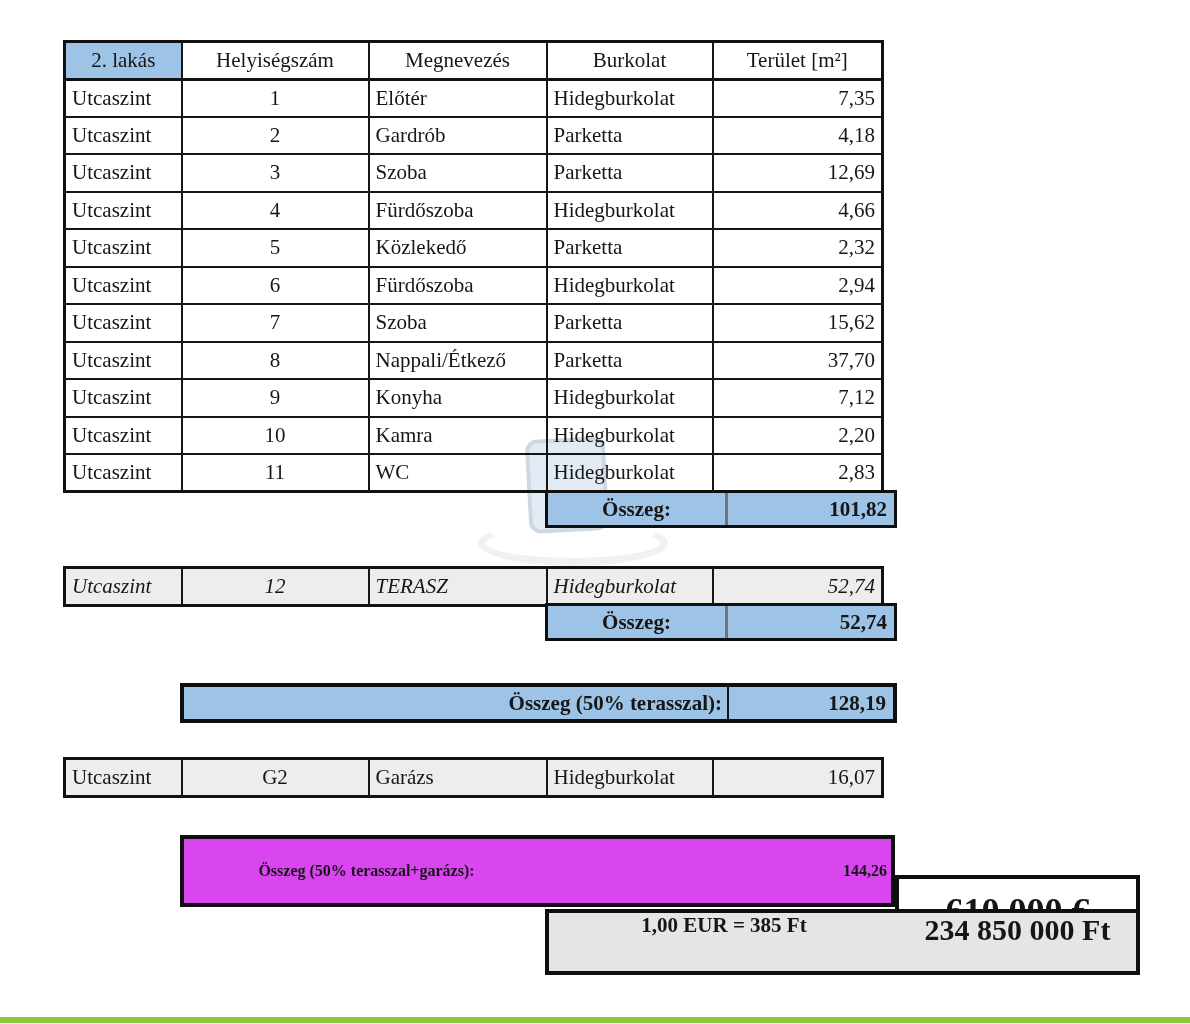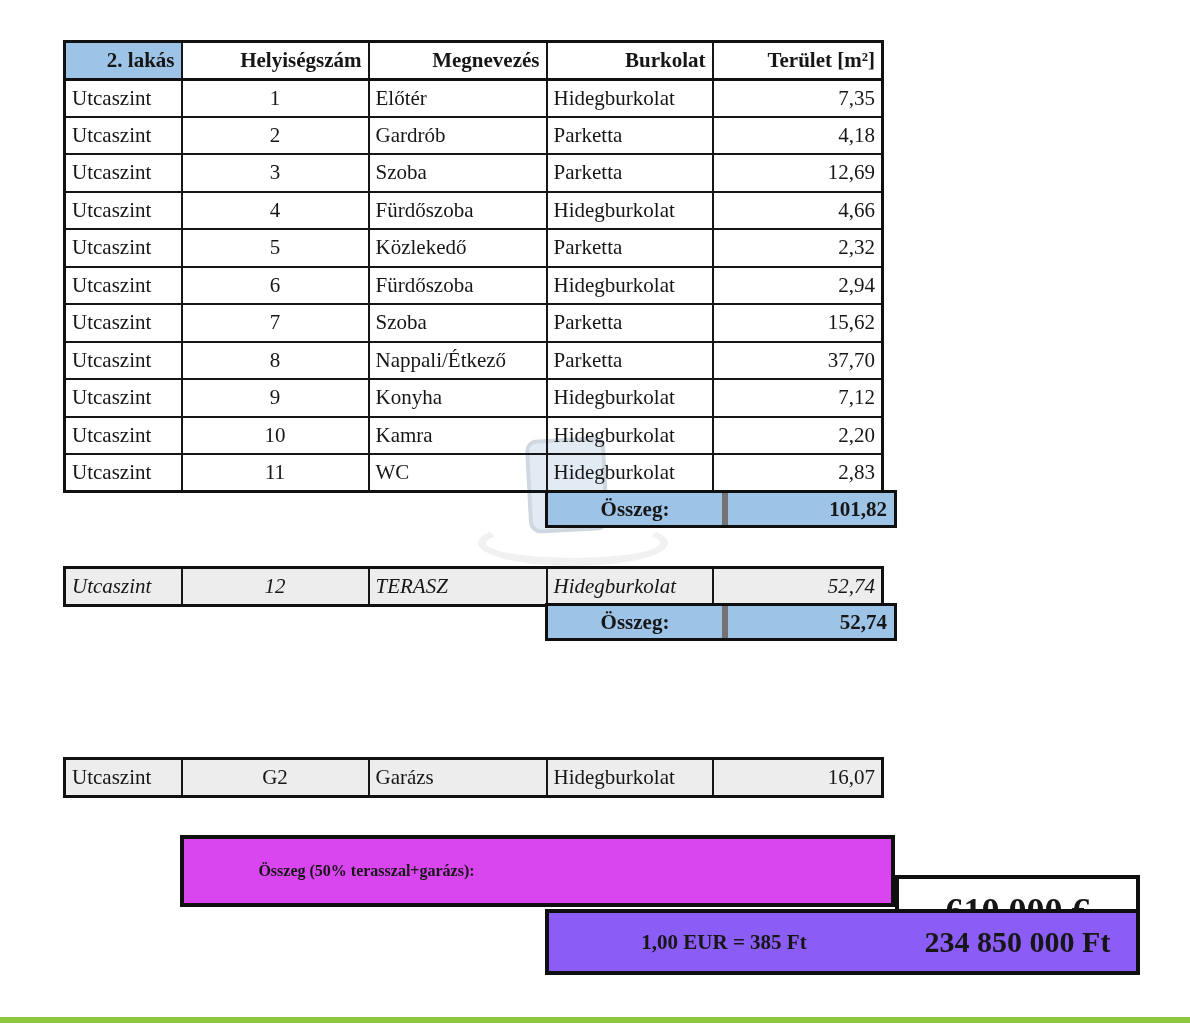--- a/index.html
+++ b/index.html
@@ -23,21 +23,21 @@
   }
   table.sheet td, table.sheet th {
     border: 2px solid #161616;
     height: 37.5px;
     padding: 0 6px;
     white-space: nowrap;
     overflow: hidden;
     font-weight: normal;
   }
   table.sheet { border: 3px solid #111111; }
-  table.sheet tr.hdr th { border-bottom: 3px solid #111111; font-weight: bold; text-align: right; font-size: 21px; }
+  table.sheet tr.hdr th { border-bottom: 3px solid #111111; font-weight: normal; text-align: center; font-size: 21px; }
   .c-level { width: 117px; text-align: left; }
   .c-num   { width: 187px; text-align: center; font-weight: bold; }
   .c-name  { width: 178px; text-align: left; }
   .c-surf  { width: 166px; text-align: left; }
   .c-area  { width: 170px; text-align: right; }
   .bg-blue { background: #9DC3E6; }
   .bg-gray { background: #EDEDED; }
   .italic td { font-style: italic; }
 
   
@@ -45,21 +45,21 @@
     display: flex;
     border: 3px solid #0f0f0f;
     background: #9DC3E6;
     font-weight: bold;
     font-size: 21px;
     align-items: stretch;
   }
   .total-box .t-label {
     width: 180px;
     display: flex; align-items: center; justify-content: center;
-    border-right: 6px solid #737373;
+    border-right: 3px solid #737373;
   }
   .total-box .t-value {
     flex: 1;
     display: flex; align-items: center; justify-content: flex-end;
     padding-right: 7px;
   }
 
   
   .subtotal-box {
     display: flex;
@@ -100,22 +100,22 @@
   }
   .price-box {
     border: 4px solid #0f0f0f;
     background: #ffffff;
     display: flex; align-items: center; justify-content: center;
     font-weight: bold;
     font-size: 36px;
   }
   .exchange-box {
     border: 4px solid #0f0f0f;
-    background: #8b5cf6;
-    display: flex; align-items: center;
+    background: #e5e5e5;
+    display: flex; align-items: flex-start;
   }
   .exchange-box .e-rate {
     width: 350px;
     display: flex; align-items: center; justify-content: center;
     font-weight: bold; font-size: 21px;
   }
   .exchange-box .e-huf {
     flex: 1;
     display: flex; align-items: center; justify-content: center;
     font-weight: bold; font-size: 30px;
@@ -258,35 +258,40 @@
       <td class="c-area bg-gray">52,74</td>
     </tr>
   </tbody>
     </table>
 
   <div class="total-box abs" style="left:545px; top:603px; width:352px; height:38px;">
     <div class="t-label">Összeg:</div>
     <div class="t-value">52,74</div>
   </div>
 
+  <div class="subtotal-box abs" style="left:180px; top:683px; width:717px; height:40px;">
+    <div class="s-label">Összeg (50% terasszal):</div>
+    <div class="s-value">128,19</div>
+  </div>
 
   <table class="sheet abs" style="left:63px; top:757px;">
     <tbody>
         <tr>
       <td class="c-level bg-gray">Utcaszint</td>
       <td class="c-num bg-gray">G2</td>
       <td class="c-name bg-gray">Garázs</td>
       <td class="c-surf bg-gray">Hidegburkolat</td>
       <td class="c-area bg-gray">16,07</td>
     </tr>
   </tbody>
     </table>
 
   <div class="grand-box abs" style="left:180px; top:835px; width:715px; height:72px;">
     <div class="g-label">Összeg (50% terasszal+garázs):</div>
+    <div class="g-value">144,26</div>
   </div>
   <div class="price-box abs" style="left:895px; top:835px; width:245px; height:72px;margin-top:40px;">610 000 €</div>
 
   <div class="exchange-box abs" style="left:545px; top:909px; width:595px; height:66px;">
     <div class="e-rate">1,00 EUR = 385 Ft</div>
     <div class="e-huf">234 850 000 Ft</div>
   </div>
 
   <div class="green-bar"></div>
 

